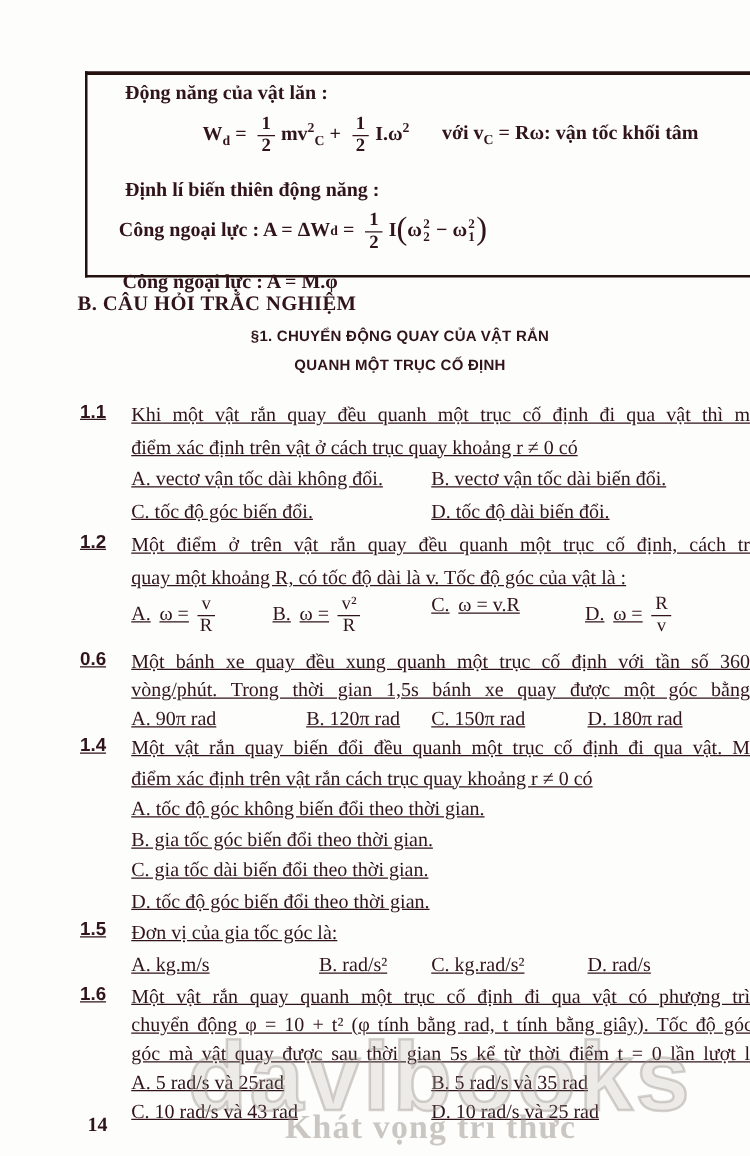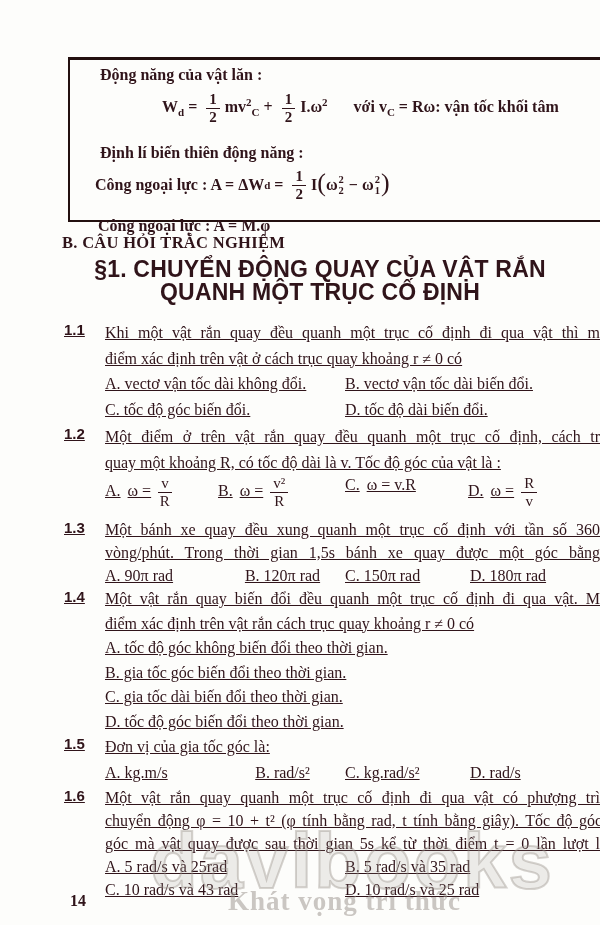--- a/index.html
+++ b/index.html
@@ -34,21 +34,21 @@
   .bp{font-size:26px; vertical-align:-3px; position:relative; top:-2px; font-weight:500;}
   
   .sec-b{
     position:absolute; top:233px; left:62px; margin:0;
     font-size:16.5px; font-weight:bold; letter-spacing:.3px;
     font-family:"Liberation Serif","DejaVu Serif",serif;
   }
   .sec-1{
     position:absolute; top:258px; left:40px; width:560px; text-align:center;
     font-family:"Liberation Sans","DejaVu Sans",sans-serif;
-    font-weight:bold; font-size:23px; line-height:23px; letter-spacing:.2px;
+    font-weight:bold; font-size:12px; line-height:23px; letter-spacing:.2px;
   }
   
   .questions{position:absolute; top:320px; left:64px; width:536px;}
   .q{display:flex; align-items:flex-start;text-decoration:underline;}
   .qnum{
     width:41px; flex-shrink:0; padding-top:1px;
     font-family:"Liberation Sans","DejaVu Sans",sans-serif;
     font-weight:bold; font-size:15px;
   }
   .qbody{flex:1; min-width:0;}
@@ -176,21 +176,21 @@
               <span class="olabel">C.</span><span>ω = v.R</span>
             </span>
             <span class="fcell c4">
               <span class="olabel">D.</span><span class="opre">ω =</span><span class="frac"><span class="fn">R</span><span class="fd">v</span></span>
             </span>
           </div>
         </div>
       </div>
 
       <div class="q q3">
-        <div class="qnum">1.3</div>
+        <div class="qnum">0.6</div>
         <div class="qbody">
           <div class="qline fill">Một bánh xe quay đều xung quanh một trục cố định với tần số 360</div>
           <div class="qline fill">vòng/phút. Trong thời gian 1,5s bánh xe quay được một góc bằng</div>
           <div class="optrow qline">
             <span class="opt o4a">A. 90π rad</span>
             <span class="opt o4b">B. 120π rad</span>
             <span class="opt o4c">C. 150π rad</span>
             <span class="opt">D. 180π rad</span>
           </div>
         </div>

